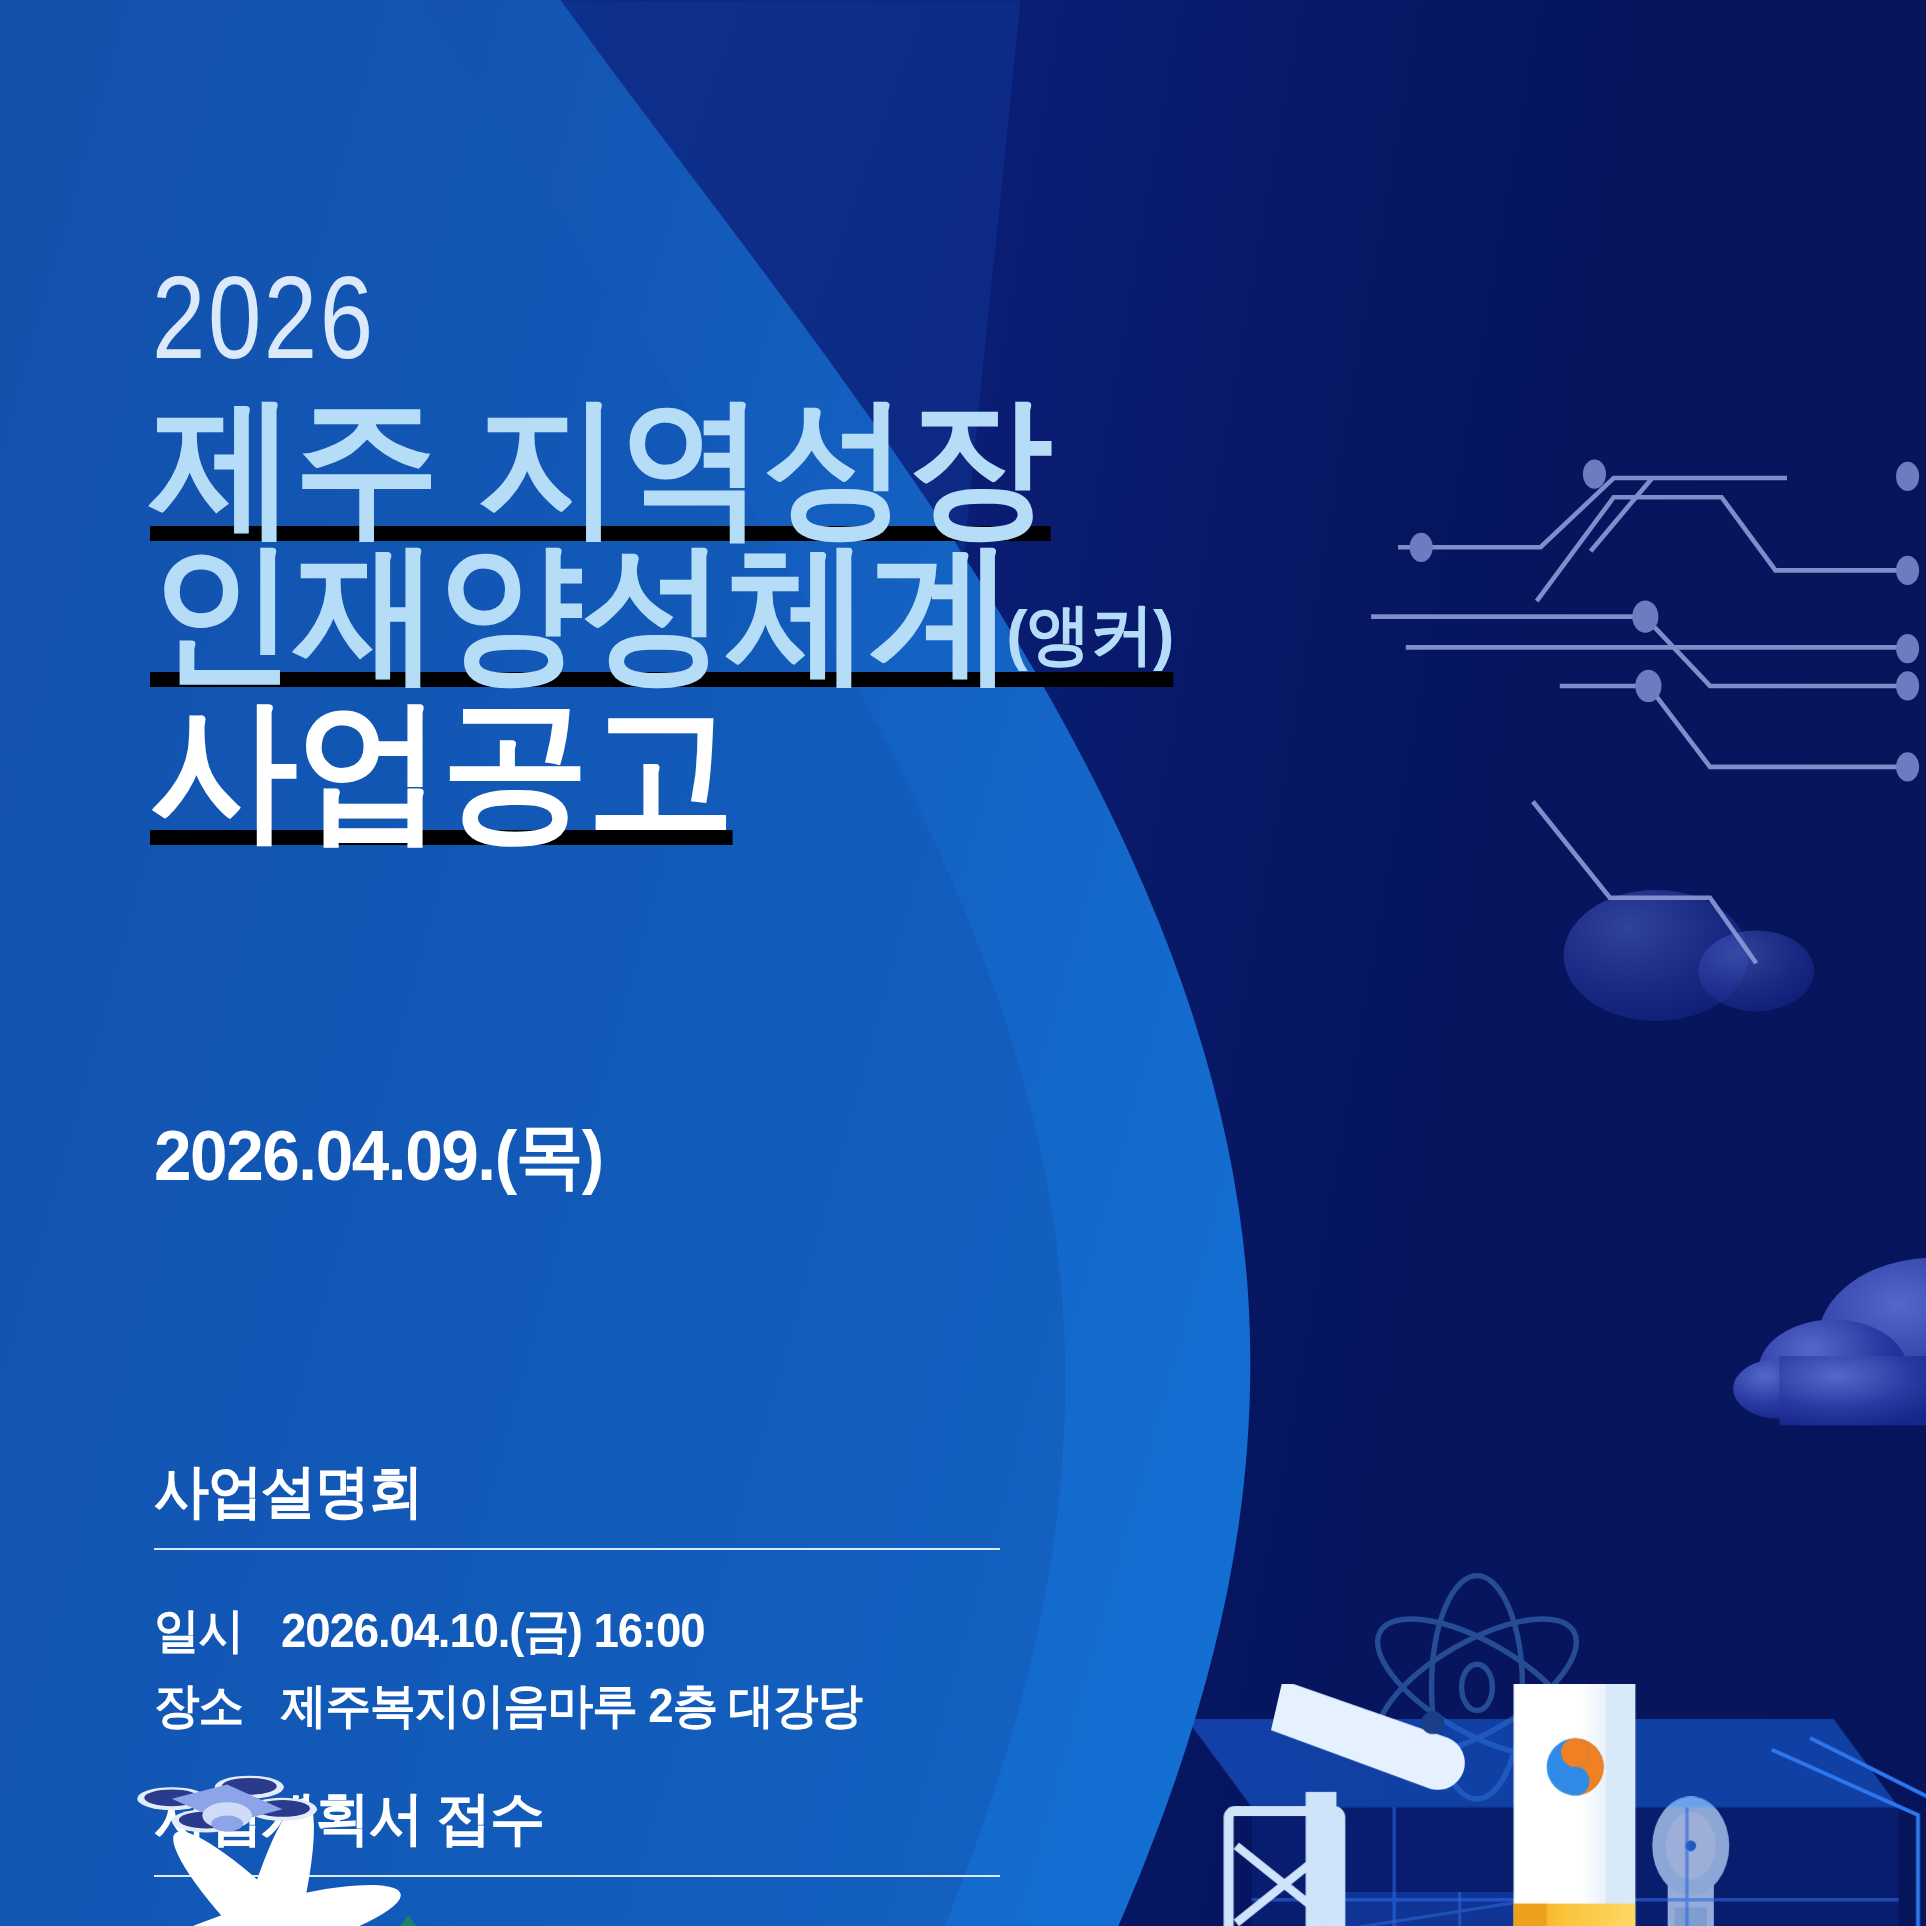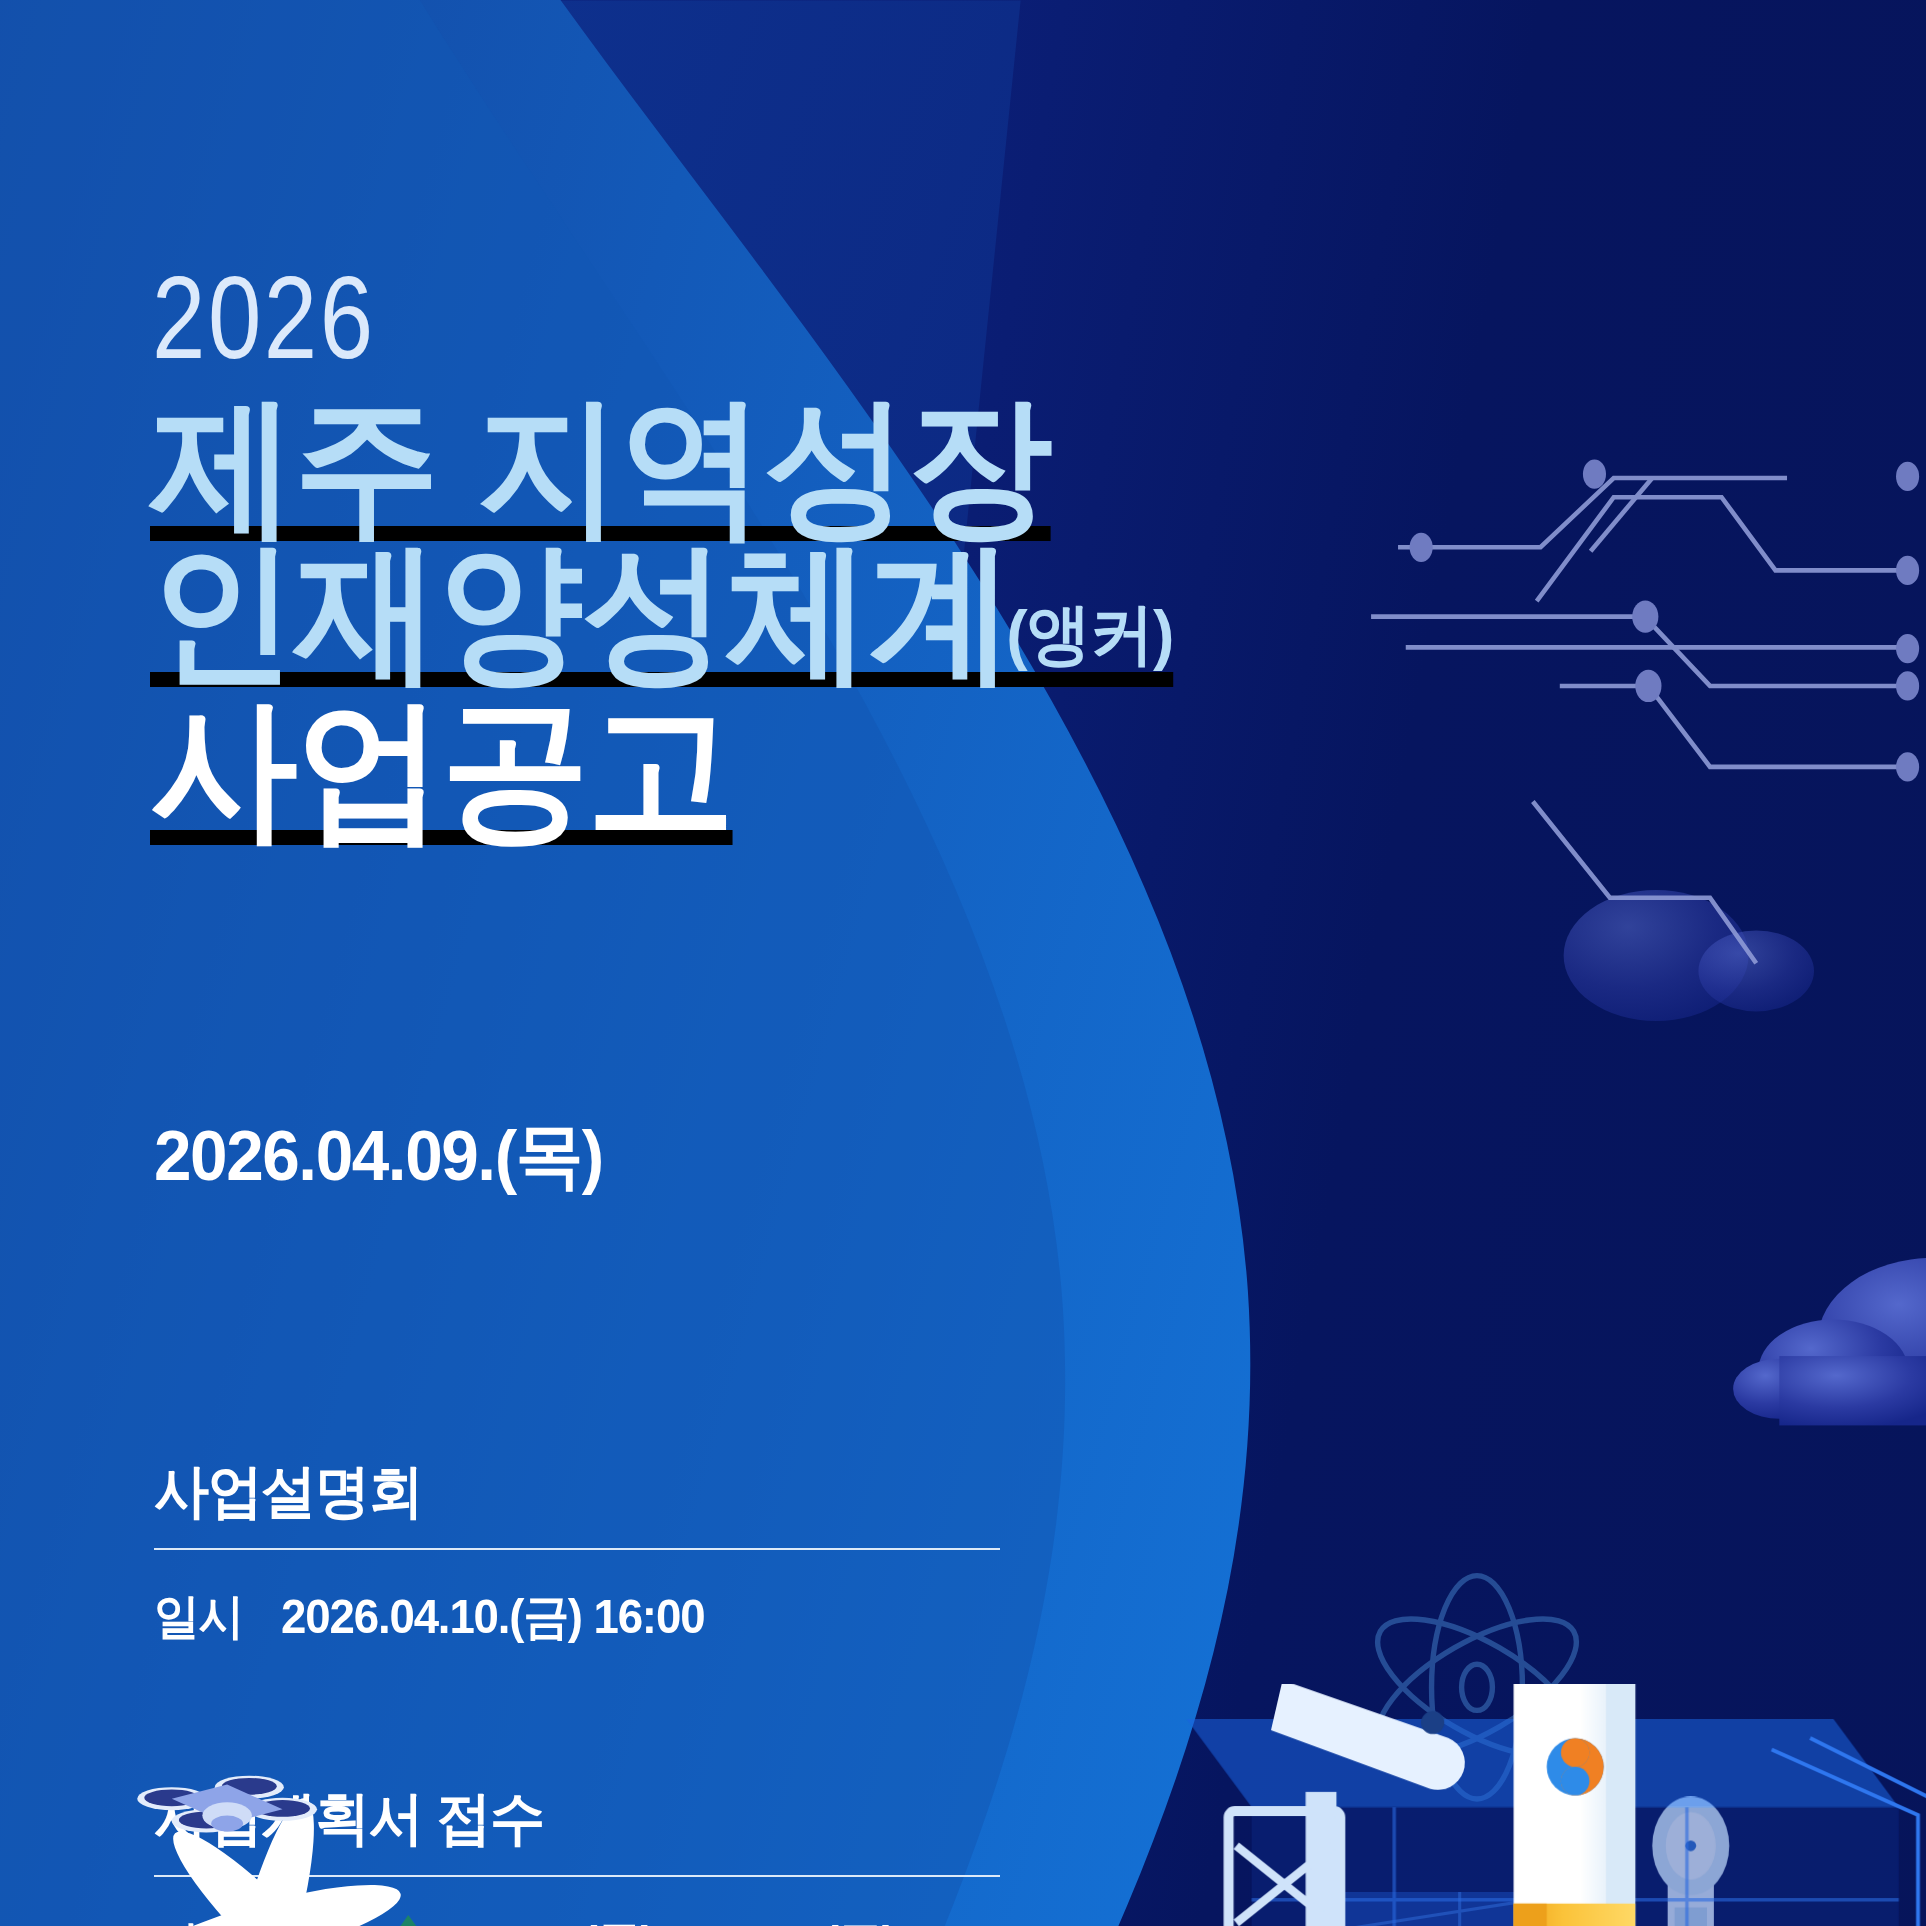--- a/index.html
+++ b/index.html
@@ -58,21 +58,21 @@
   .blk2 { top:1787px; }
   .blk-title {
     font-size:58px; font-weight:800; color:#ffffff;
     letter-spacing:-1.5px; line-height:1.08;
     transform:scaleX(.95); transform-origin:left top;
   }
   .blk-rule {
     margin-top:25.4px;
     height:1.9px; width:846px; background:#e8f1fb; opacity:.95;
   }
-  .rows { margin-top:35px; }
+  .rows { margin-top:49px; }
   .row { display:flex; align-items:baseline; margin-bottom:10.8px; }
   .row-label {
     font-size:48px; font-weight:800; color:#ffffff;
     letter-spacing:-1.2px; width:127px; flex:0 0 auto;
     transform:scaleX(.95); transform-origin:left;
   }
   .row-label.wide { width:200px; }
   .row-value {
     font-size:48px; font-weight:700; color:#ffffff;
     letter-spacing:-1.2px; white-space:nowrap;
@@ -184,20 +184,24 @@
   <div class="eventdate">2026.04.09.(목)</div>
 
   <div class="info-block blk1">
     <div class="blk-title">사업설명회</div>
     <div class="blk-rule"></div>
     <div class="rows">
       <div class="row">
         <div class="row-label">일시</div>
         <div class="row-value">2026.04.10.(금) 16:00</div>
       </div>
+      <div class="row">
+        <div class="row-label">장소</div>
+        <div class="row-value">제주복지이음마루 2층 대강당</div>
+      </div>
     </div>
   </div>
 
   <div class="info-block blk2">
     <div class="blk-title">사업계획서 접수</div>
     <div class="blk-rule"></div>
     <div class="rows">
       <div class="row">
         <div class="row-label wide">접수기간</div>
         <div class="row-value">2026.04.09.(목) ~ 05.01.(금)</div>

